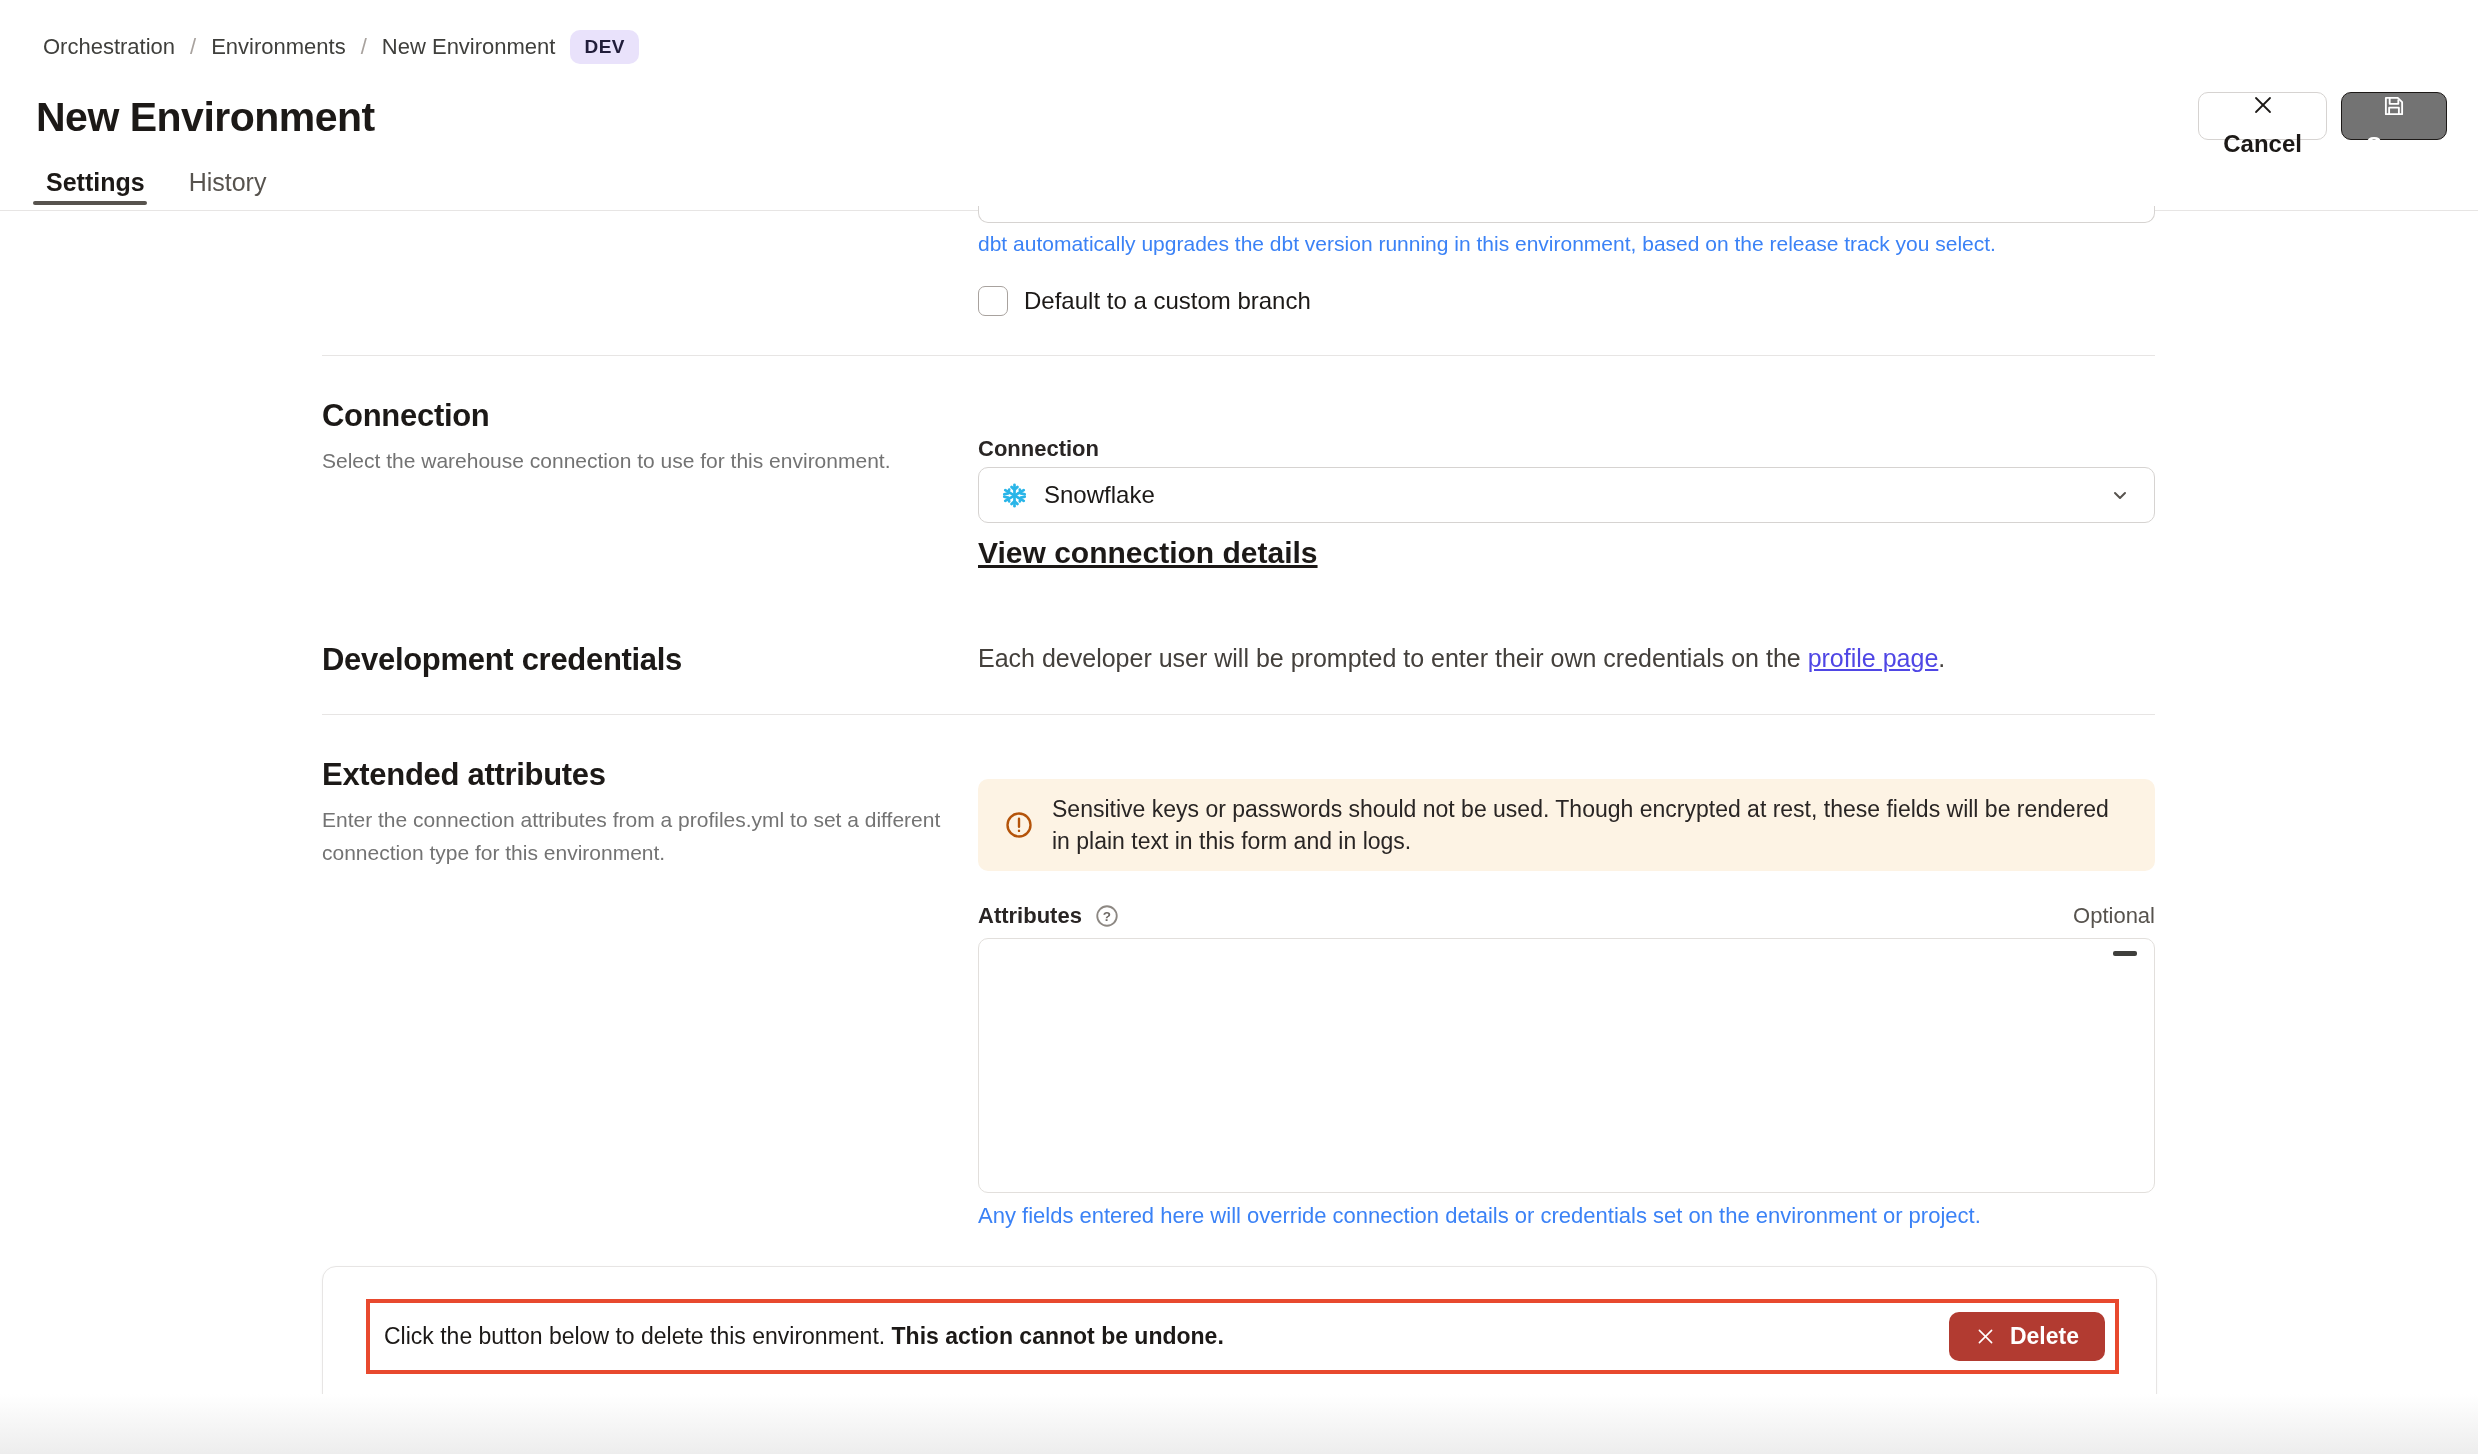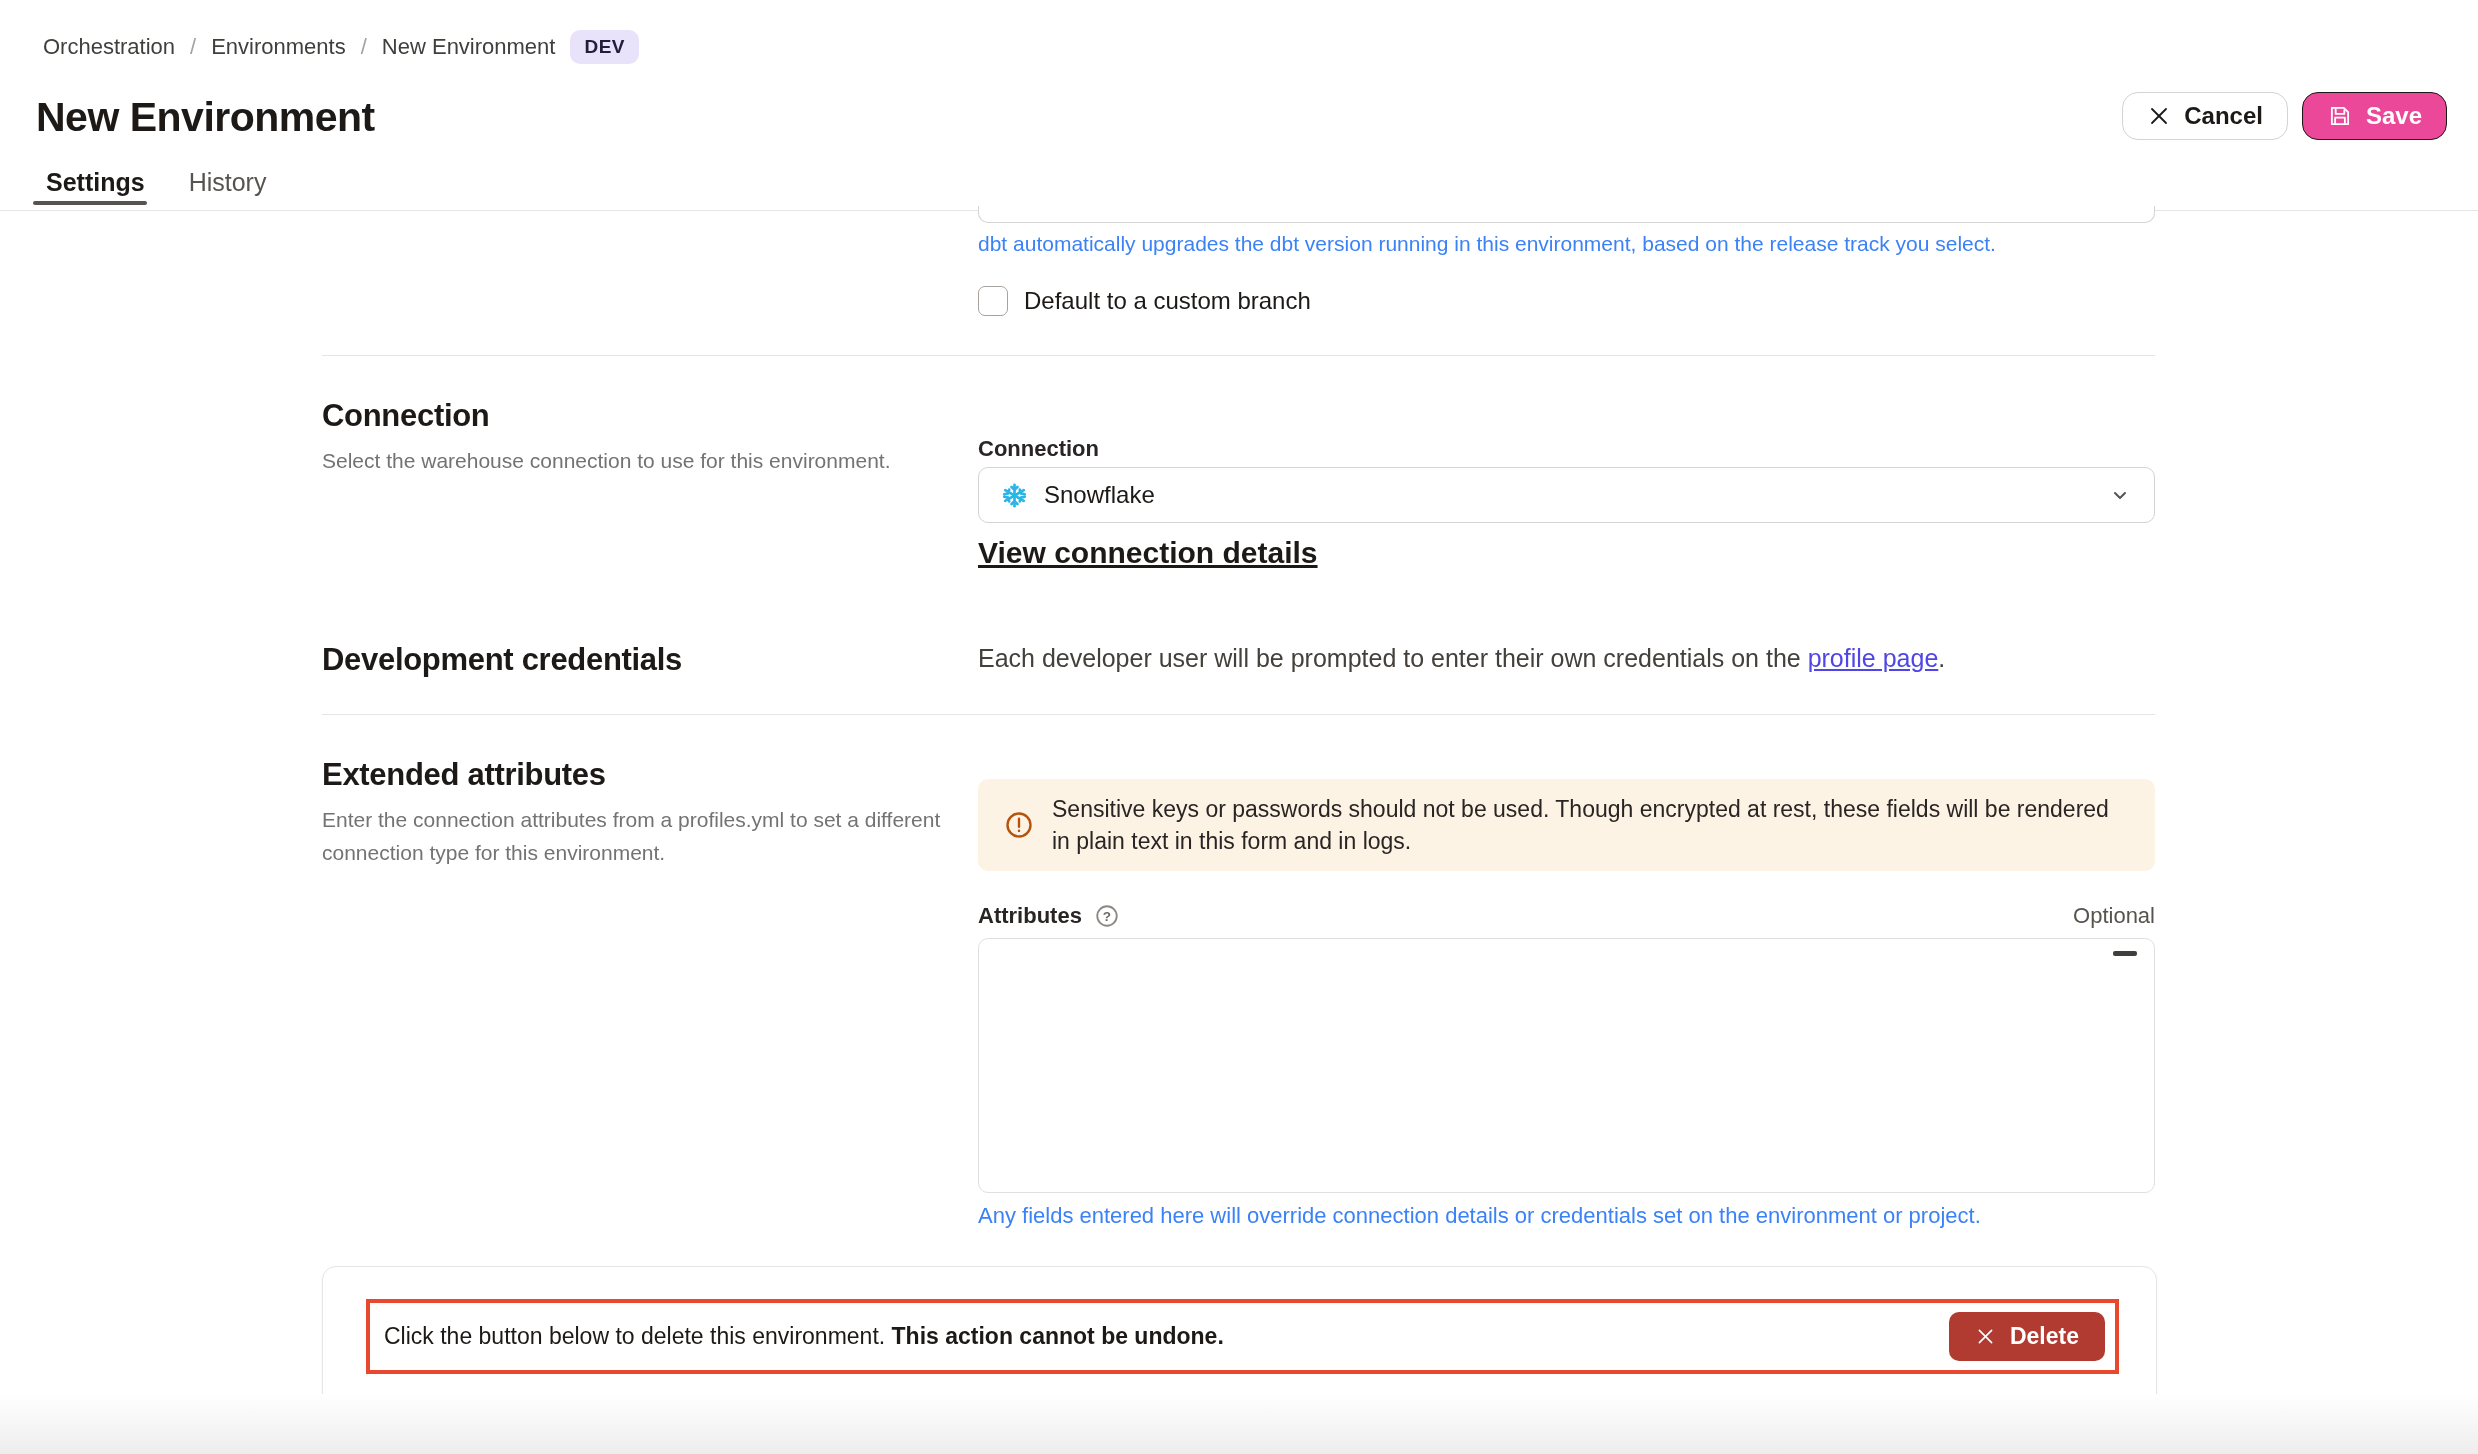--- a/index.html
+++ b/index.html
@@ -13,24 +13,24 @@
 
   
   .breadcrumb { left:43px; top:30px; display:flex; align-items:center; gap:15px;
                 font-size:22px; color:#3f3f3c; font-weight:500; }
   .crumb-sep { color:#a8a29e; font-weight:400; }
   .badge { background:#e9e2fb; color:#211d3a; font-size:19px; font-weight:700;
            padding:6px 14px; border-radius:10px; letter-spacing:.5px; }
   .page-title { left:36px; top:94px; font-size:41px; font-weight:700; letter-spacing:-.5px; }
   .actions { top:92px; right:31px; display:flex; gap:14px; }
   .btn { display:flex; align-items:center; gap:13px; height:48px; padding:0 24px;
-         border-radius:16px; font-size:24px; font-weight:600; cursor:pointer;
-         font-family:"Liberation Sans", sans-serif; }
+         border-radius:10px; font-size:24px; font-weight:600; cursor:pointer;
+         font-family:"Liberation Sans", sans-serif;flex-direction:column; }
   .btn-cancel { background:#ffffff; border:1.5px solid #d6d3d1; color:#1c1917; }
-  .btn-save { background:#ec4899; border:1.5px solid #1c1917; color:#ffffff; }
+  .btn-save { background:#737373; border:1.5px solid #1c1917; color:#ffffff; }
 
   .tabs { left:46px; top:168px; display:flex; gap:44px; font-size:25px; }
   .tab-active { color:#1c1917; font-weight:600; }
   .tab-inactive { color:#57534e; font-weight:400; }
   .tab-underline { left:33px; top:201px; width:114px; height:4px; background:#57534e; border-radius:2px; }
   .top-divider { left:0; top:210px; width:2478px; height:1px; background:#e7e5e4; }
   .divider { height:1px; background:#e7e5e4; left:322px; width:1833px; }
 
   
   .input-sliver { left:978px; top:206px; width:1177px; height:17px; background:#fff;

